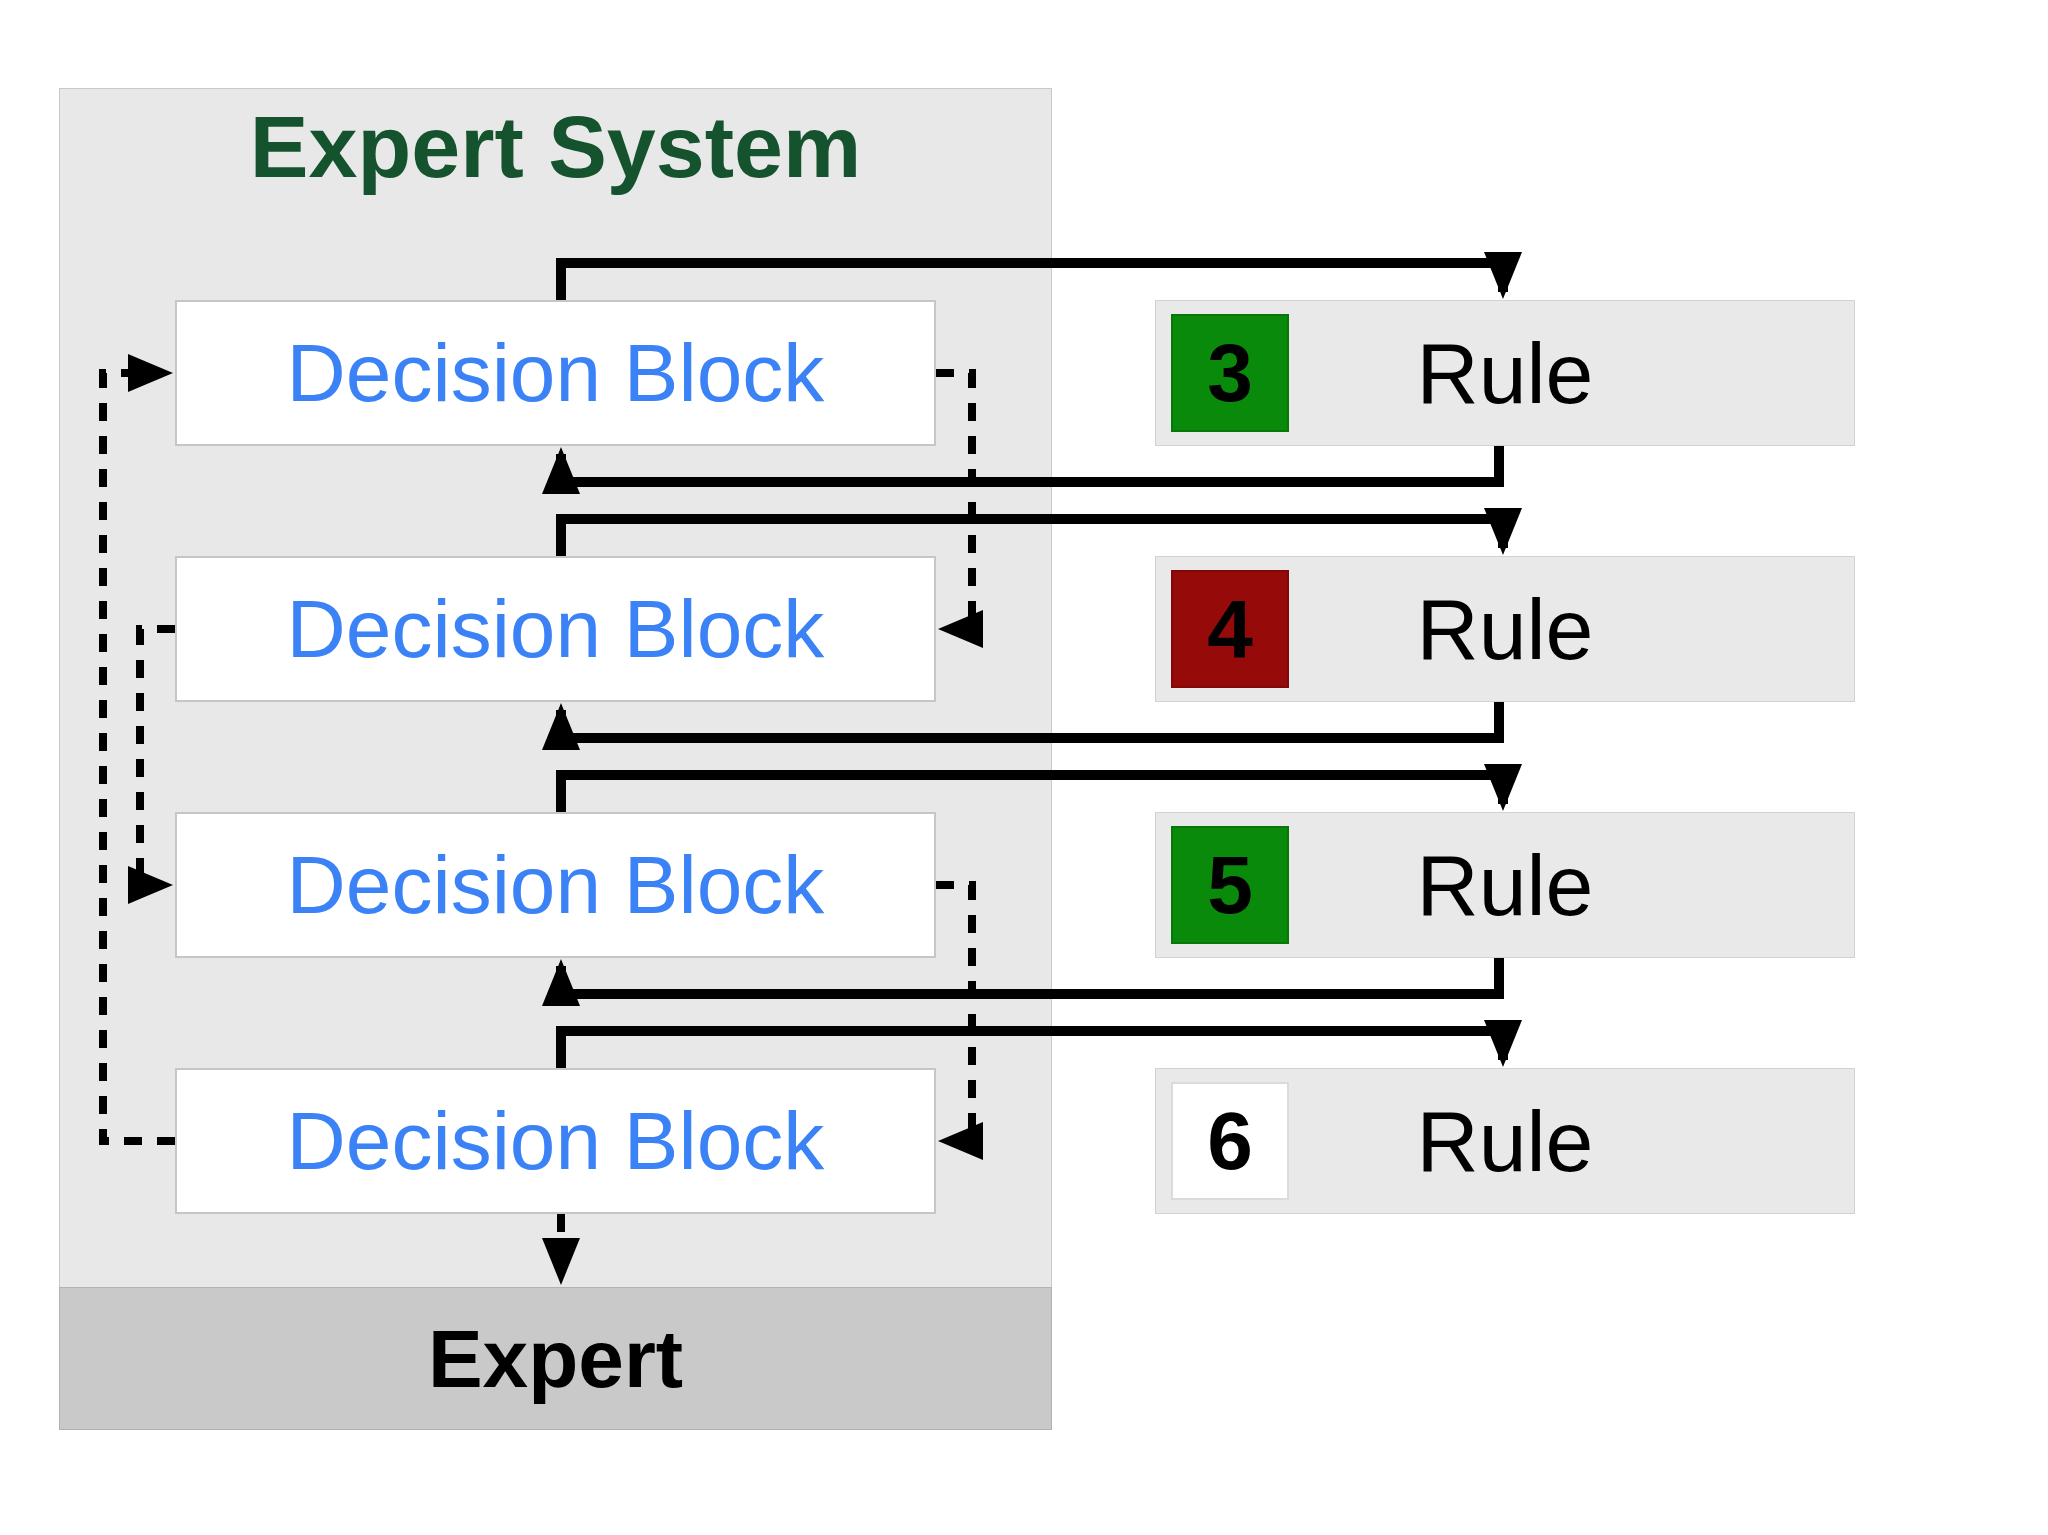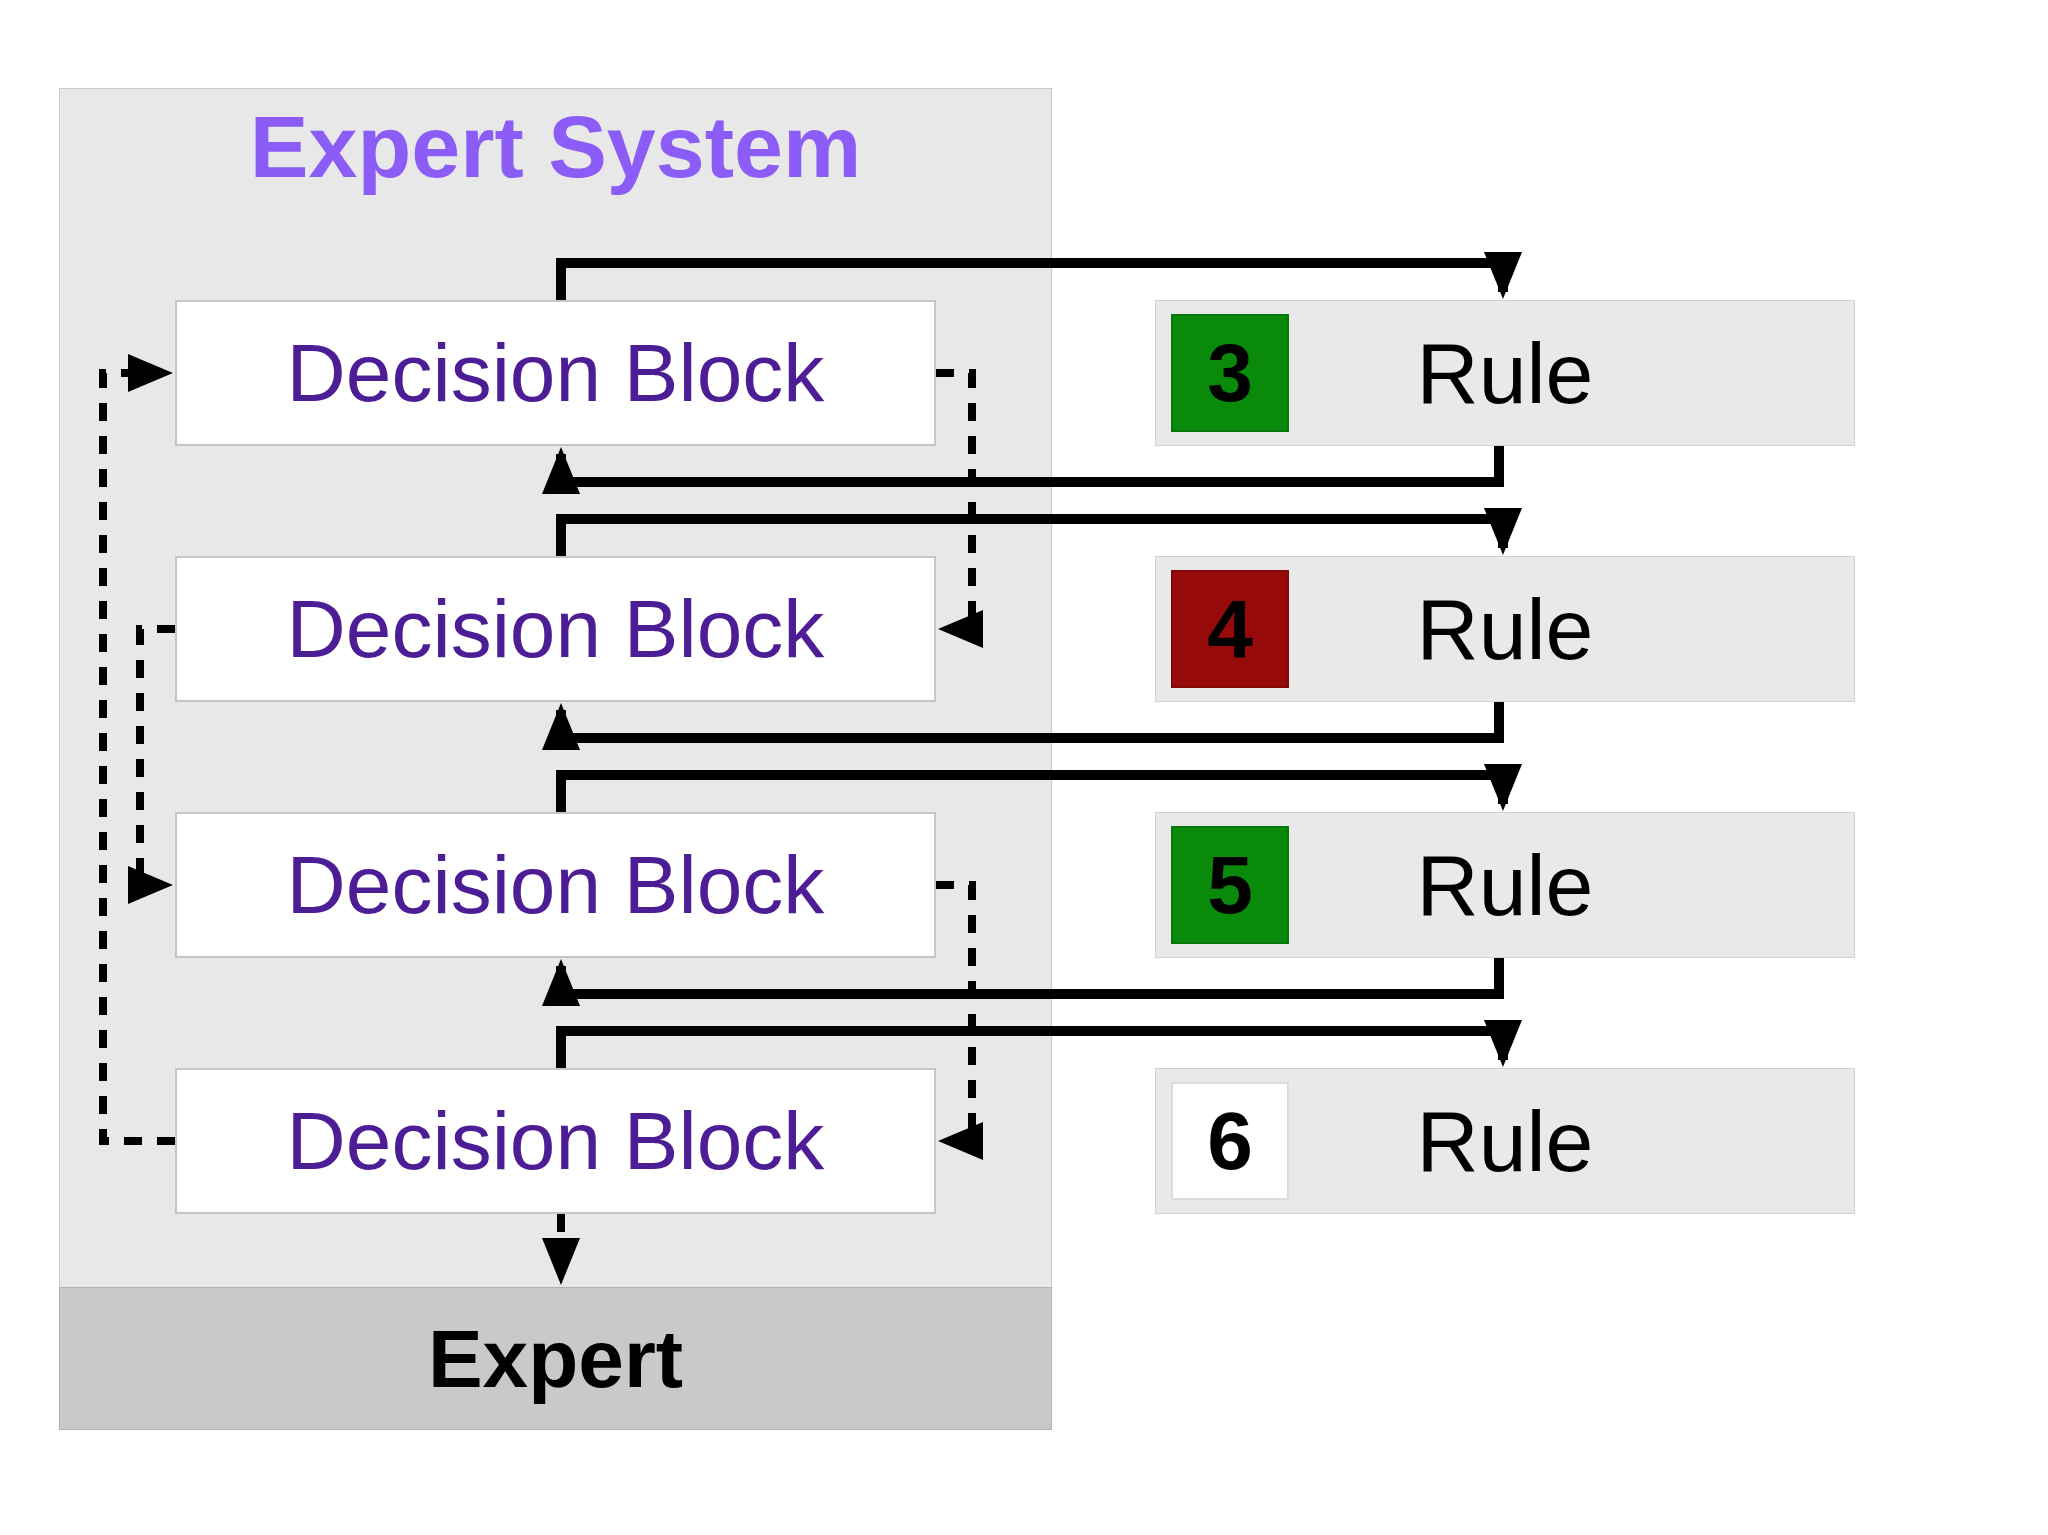--- a/index.html
+++ b/index.html
@@ -28,21 +28,21 @@
     box-sizing: border-box;
   }
   .es-title {
     position: absolute;
     left: 59px;
     top: 96px;
     width: 993px;
     text-align: center;
     font-size: 88px;
     font-weight: bold;
-    color: #8b5cf6;
+    color: #14532d;
     letter-spacing: 0px;
   }
   .result-bar {
     position: absolute;
     left: 59px;
     top: 1287px;
     width: 993px;
     height: 143px;
     background: #c9c9c9;
     border: 1px solid #b2b2b2;
@@ -61,21 +61,21 @@
     left: 175px;
     width: 761px;
     height: 146px;
     background: #ffffff;
     border: 2px solid #c6c6c6;
     box-sizing: border-box;
     display: flex;
     align-items: center;
     justify-content: center;
     font-size: 82px;
-    color: #4c1d95;
+    color: #3b82f6;
     white-space: nowrap;
   }
   .db-1 { top: 300px; }
   .db-2 { top: 556px; }
   .db-3 { top: 812px; }
   .db-4 { top: 1068px; }
 
   
   .rule-box {
     position: absolute;

